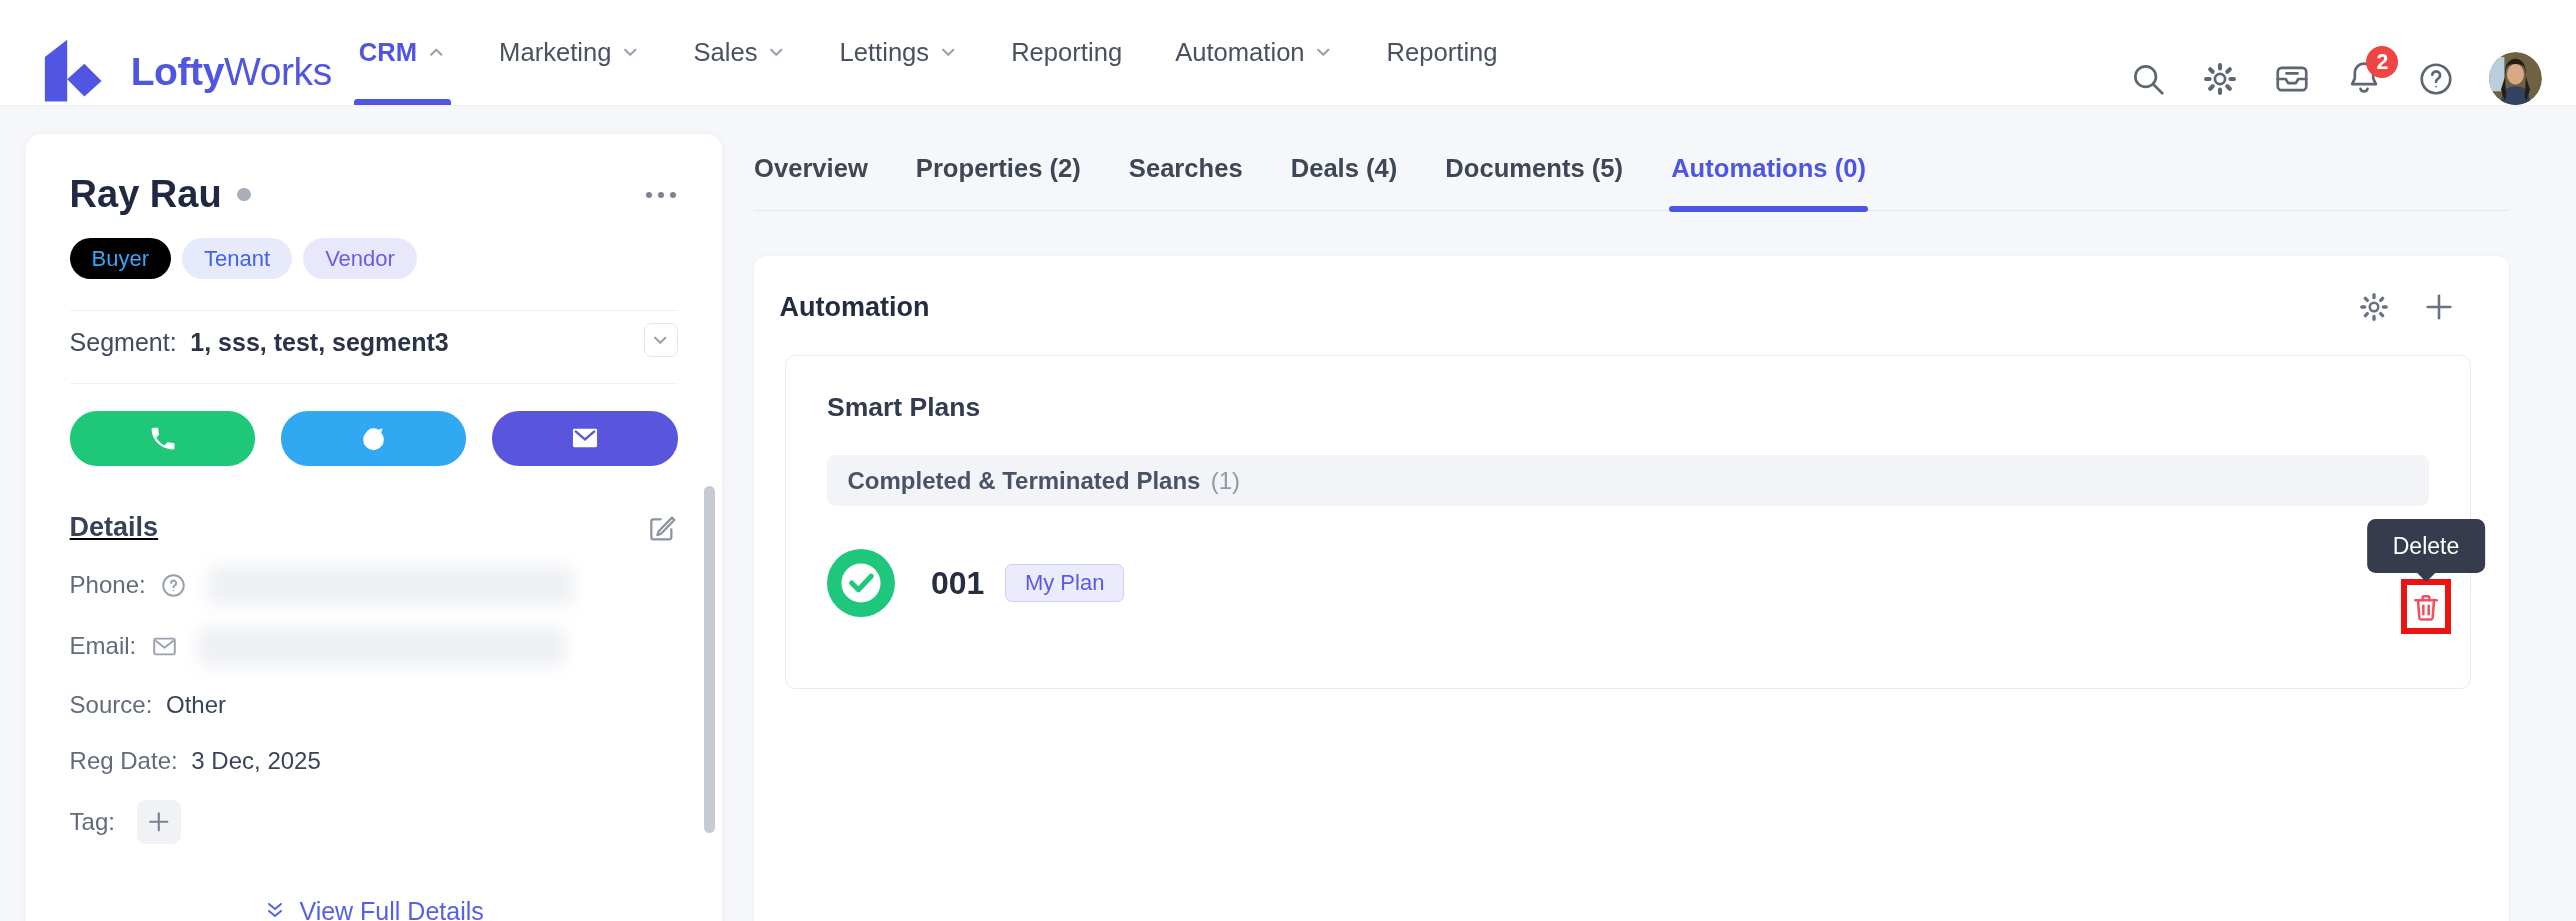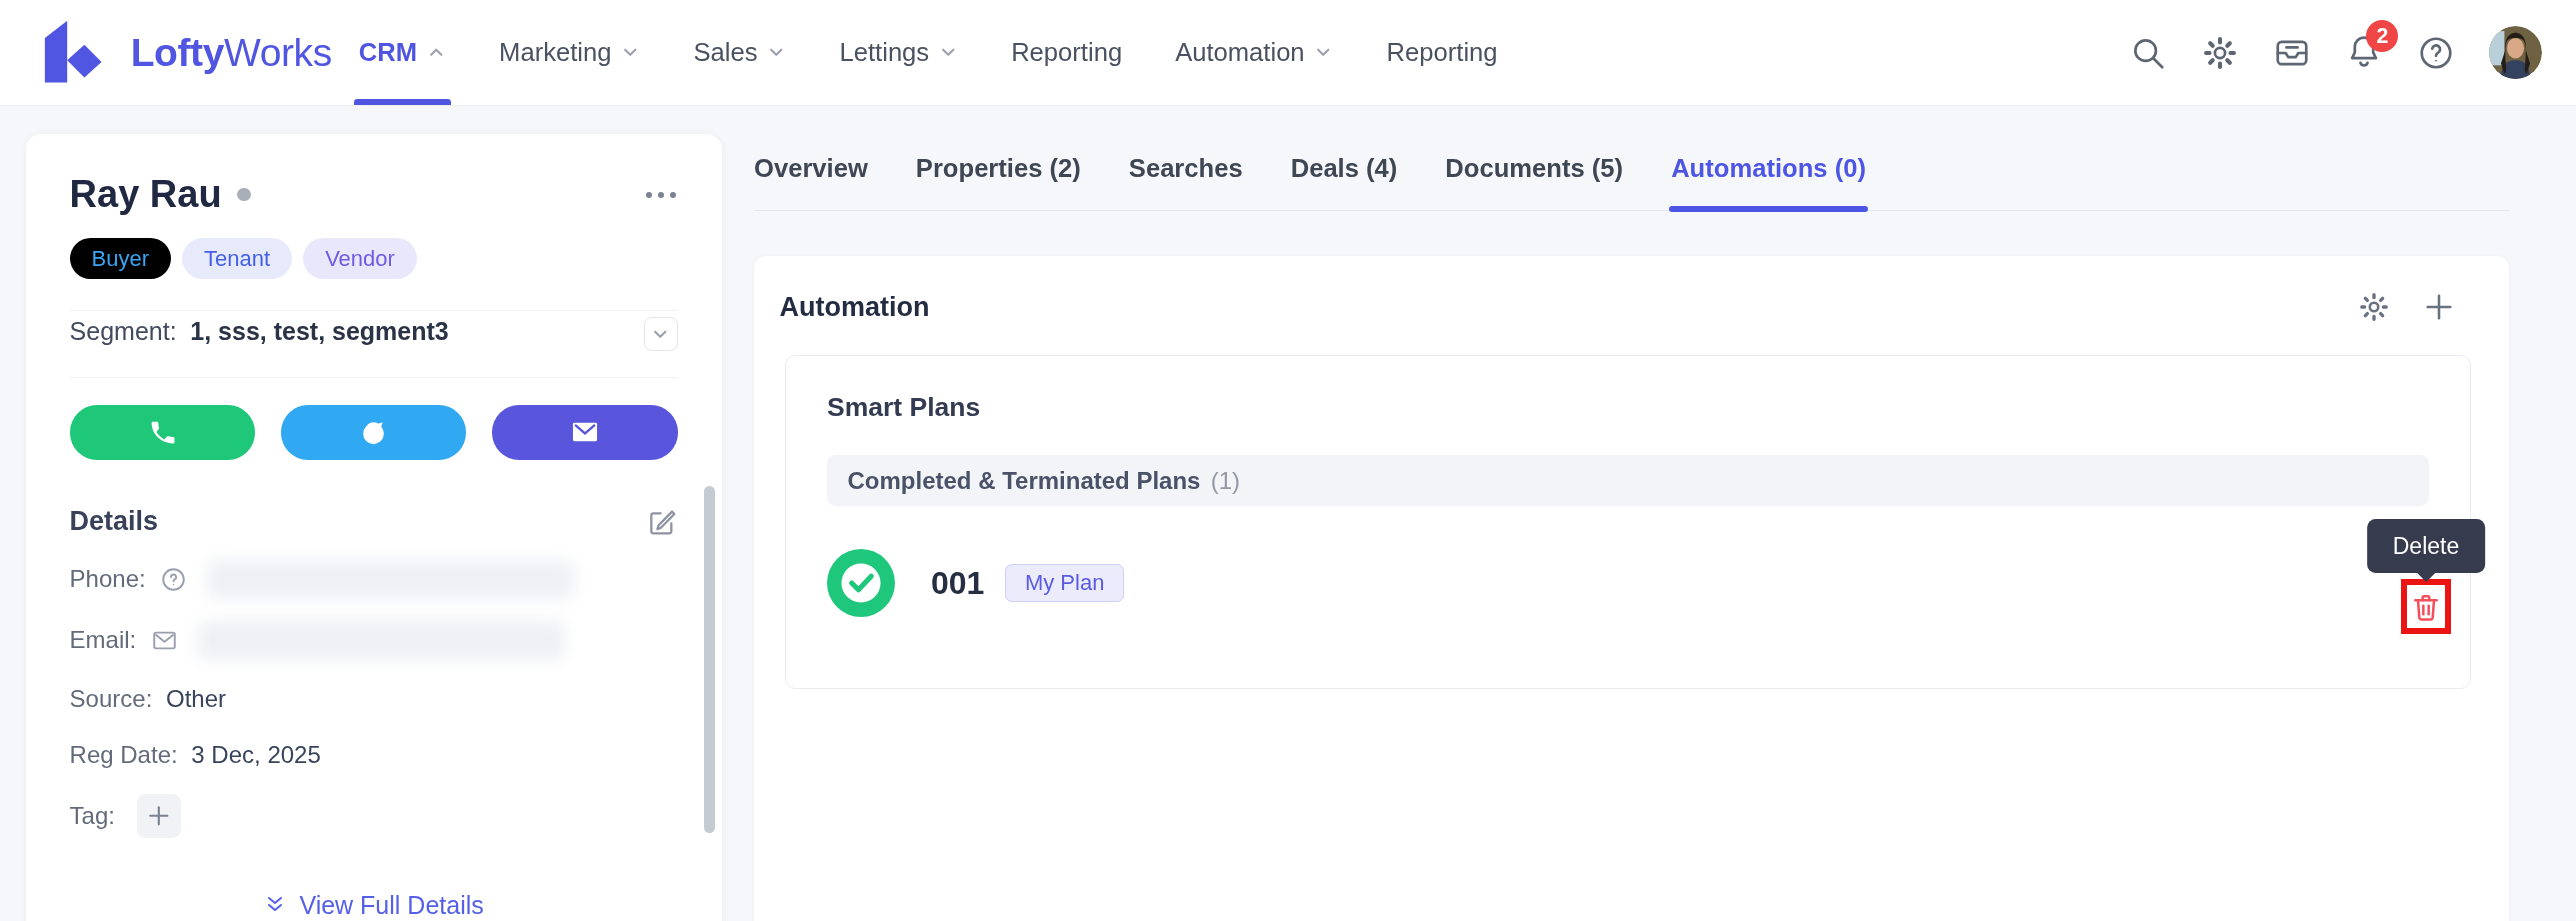--- a/index.html
+++ b/index.html
@@ -1,21 +1,21 @@
 <!DOCTYPE html>
 <html style="font-size:13.7px"><head>
 <meta charset="utf-8">
 <style>
   html,body{margin:0;padding:0;}
   body{font-family:"Liberation Sans",sans-serif;}
   .screen{position:relative;width:2576px;height:922px;background:#f6f7fa;overflow:hidden;}
 
   
   .header{position:absolute;top:0;left:0;right:0;height:106px;background:#ffffff;
-    border-bottom:1.7px solid #edeff3;display:flex;align-items:center;box-sizing:border-box;z-index:20;}
+    border-bottom:1.7px solid #edeff3;display:flex;align-items:flex-end;box-sizing:border-box;z-index:20;}
   .logo{display:flex;align-items:center;gap:13.7px;margin-left:38px;cursor:pointer;}
   .logo-text{font-size:39px;color:#5156e2;letter-spacing:-0.4px;}
   .logo-text .b{font-weight:700;}
   .logo-text .l{font-weight:400;}
   .nav{display:flex;align-items:center;gap:53px;margin-left:27px;height:100%;}
   .nav-item{position:relative;display:flex;align-items:center;gap:8.5px;height:100%;
     font-size:25.6px;font-weight:500;color:#4a5160;cursor:pointer;white-space:nowrap;}
   .nav-item.active{color:#4f55e0;font-weight:700;}
   .nav-item.active::after{content:"";position:absolute;bottom:0;left:-5.1px;right:-5.1px;height:6px;
     background:#4f55e0;border-radius:3.4px 3.4px 0 0;}
@@ -35,32 +35,32 @@
   .contact-name{font-size:38px;font-weight:700;color:#202941;}
   .name-dot{width:13.7px;height:13.7px;border-radius:50%;background:#a9aeb8;margin-left:15.4px;}
   .more-btn{margin-left:auto;display:flex;gap:6px;cursor:pointer;padding:6.8px 1.7px;}
   .more-btn i{width:6px;height:6px;border-radius:50%;background:#7b8292;}
   .roles{margin-top:22px;display:flex;gap:11px;}
   .role{height:41px;padding:0 22px;border-radius:20.5px;font-size:22px;display:inline-flex;align-items:center;}
   .role.buyer{background:#000000;color:#38a5f5;}
   .role.tenant{background:#e6eafb;color:#4560e6;}
   .role.vendor{background:#e9e7fb;color:#6e5ae4;text-align:right;}
   .divider{border:none;border-top:1.7px solid #eef0f4;margin:31px 0 0 0;}
-  .segment-row{margin-top:6px;display:flex;align-items:flex-start;font-size:25px;}
+  .segment-row{margin-top:12px;display:flex;align-items:flex-end;font-size:25px;}
   .segment-label{color:#424a5e;}
   .segment-value{margin-left:13.7px;color:#2b3347;font-weight:600;}
   .segment-chevron{margin-left:auto;width:34px;height:34px;border:1.7px solid #e3e5ec;border-radius:7.7px;
     display:flex;align-items:center;justify-content:center;cursor:pointer;box-sizing:border-box;background:#fff;}
   .divider2{border:none;border-top:1.7px solid #eef0f4;margin:25.6px 0 0 0;}
   .actions{margin-top:27px;display:flex;gap:25.6px;}
   .pill{width:186px;height:55px;border-radius:27px;display:flex;align-items:center;justify-content:center;cursor:pointer;border:none;}
   .pill.call{background:#1ec878;}
   .pill.sms{background:#31a9f2;}
   .pill.mail{background:#5a55dd;}
-  .details-head{margin-top:46px;display:flex;align-items:center;}
+  .details-head{margin-top:46px;display:flex;align-items:center;text-decoration:underline;}
   .details-title{font-size:27px;font-weight:600;color:#39415a;}
   .edit-btn{margin-left:auto;cursor:pointer;display:flex;}
   .field{margin-top:22px;display:flex;align-items:center;font-size:24px;color:#636b7b;min-height:34px;}
   .field .val{margin-left:13.7px;color:#39445c;font-weight:500;}
   .blur-blob{margin-left:19px;width:367px;height:39px;background:#eef0f3;border-radius:8.5px;filter:blur(7.7px);}
   .ficon{margin-left:13.7px;display:flex;}
   .tag-plus{margin-left:22px;width:44px;height:44px;border-radius:8.5px;background:#f1f2f6;border:none;
     display:flex;align-items:center;justify-content:center;cursor:pointer;}
   .view-full{margin-top:53px;display:flex;align-items:center;justify-content:center;gap:12px;
     color:#5560e8;font-size:25px;font-weight:500;cursor:pointer;}

